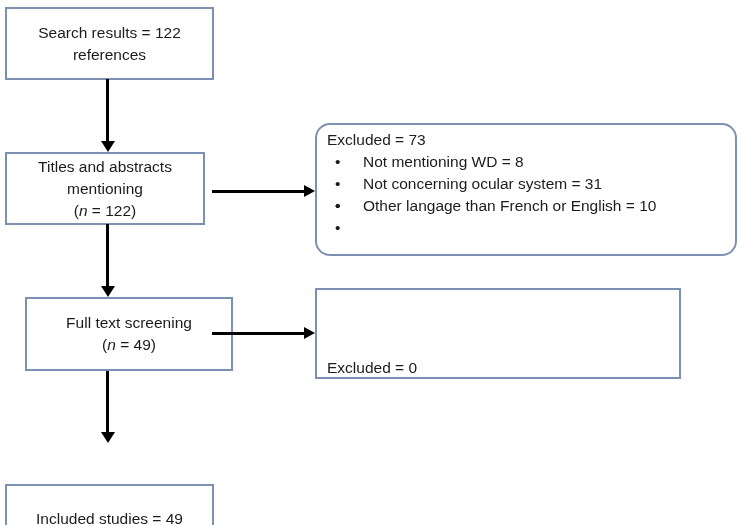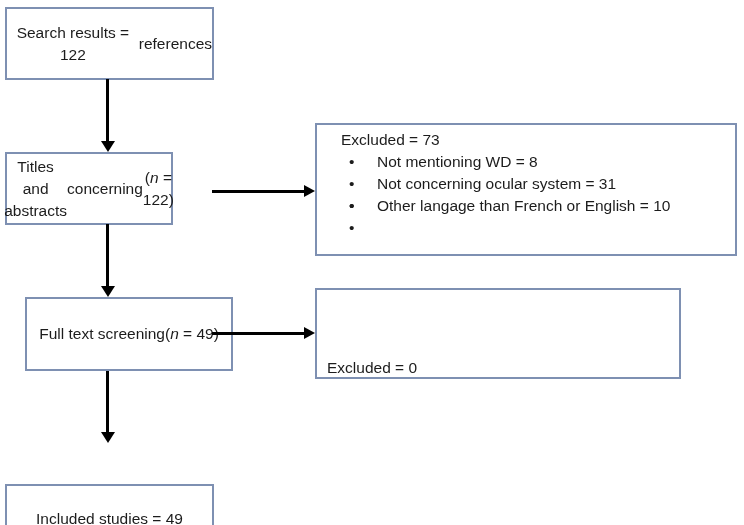--- a/index.html
+++ b/index.html
@@ -19,35 +19,35 @@
     overflow: hidden;
   }
   .box {
     position: absolute;
     border: 2px solid var(--box-border);
     background: #ffffff;
     box-sizing: border-box;
   }
   .center {
     display: flex;
-    flex-direction: row;
+    flex-direction: column;
     justify-content: center;
     align-items: center;
     text-align: center;
     line-height: 22px;
   }
   .leftalign {
     line-height: 22px;
   }
   .it { font-style: italic; }
 
   
   #b-search   { left: 5px;   top: 7px;   width: 209px; height: 73px; }
-  #b-titles   { left: 5px;   top: 152px; width: 168px; height: 73px; }
-  #b-excl73   { left: 315px; top: 123px; width: 422px; height: 133px; padding: 4px 24px; }
+  #b-titles   { left: 5px;   top: 152px; width: 200px; height: 73px; }
+  #b-excl73   { left: 315px; top: 123px; width: 422px; height: 133px; padding: 4px 10px; border-radius: 15px; }
   #b-fulltext { left: 5px;   top: 297px; width: 208px; height: 74px; margin-left: 20px; }
   #b-excl0    { left: 315px; top: 288px; width: 366px; height: 91px; display: flex; align-items: flex-end; padding: 0 10px; }
   #b-included { left: 5px;   top: 443px; width: 209px; height: 70px; margin-top: 41px; }
 
   
   .li { position: relative; padding-left: 36px; }
   .li .bullet { position: absolute; left: 8px; top: 0; }
 
   
   .vline { position: absolute; width: 3px; background: var(--arrow); }
@@ -83,21 +83,21 @@
   <div class="box center" id="b-search">
     <div>Search results = 122</div>
     <div>references</div>
   </div>
 
   <div class="vline" id="a1-line"></div>
   <div class="head-down" id="a1-head"></div>
 
   <div class="box center" id="b-titles">
     <div>Titles and abstracts</div>
-    <div>concerning</div>
+    <div>mentioning</div>
     <div><span>(</span><span class="it">n</span><span> = 122)</span></div>
   </div>
 
   <div class="hline" id="a2-line"></div>
   <div class="head-right" id="a2-head"></div>
 
   <div class="box leftalign" id="b-excl73">
     <div>Excluded = 73</div>
     <div class="li"><span class="bullet">•</span><span>Not mentioning WD = 8</span></div>
     <div class="li"><span class="bullet">•</span><span>Not concerning ocular system = 31</span></div>

